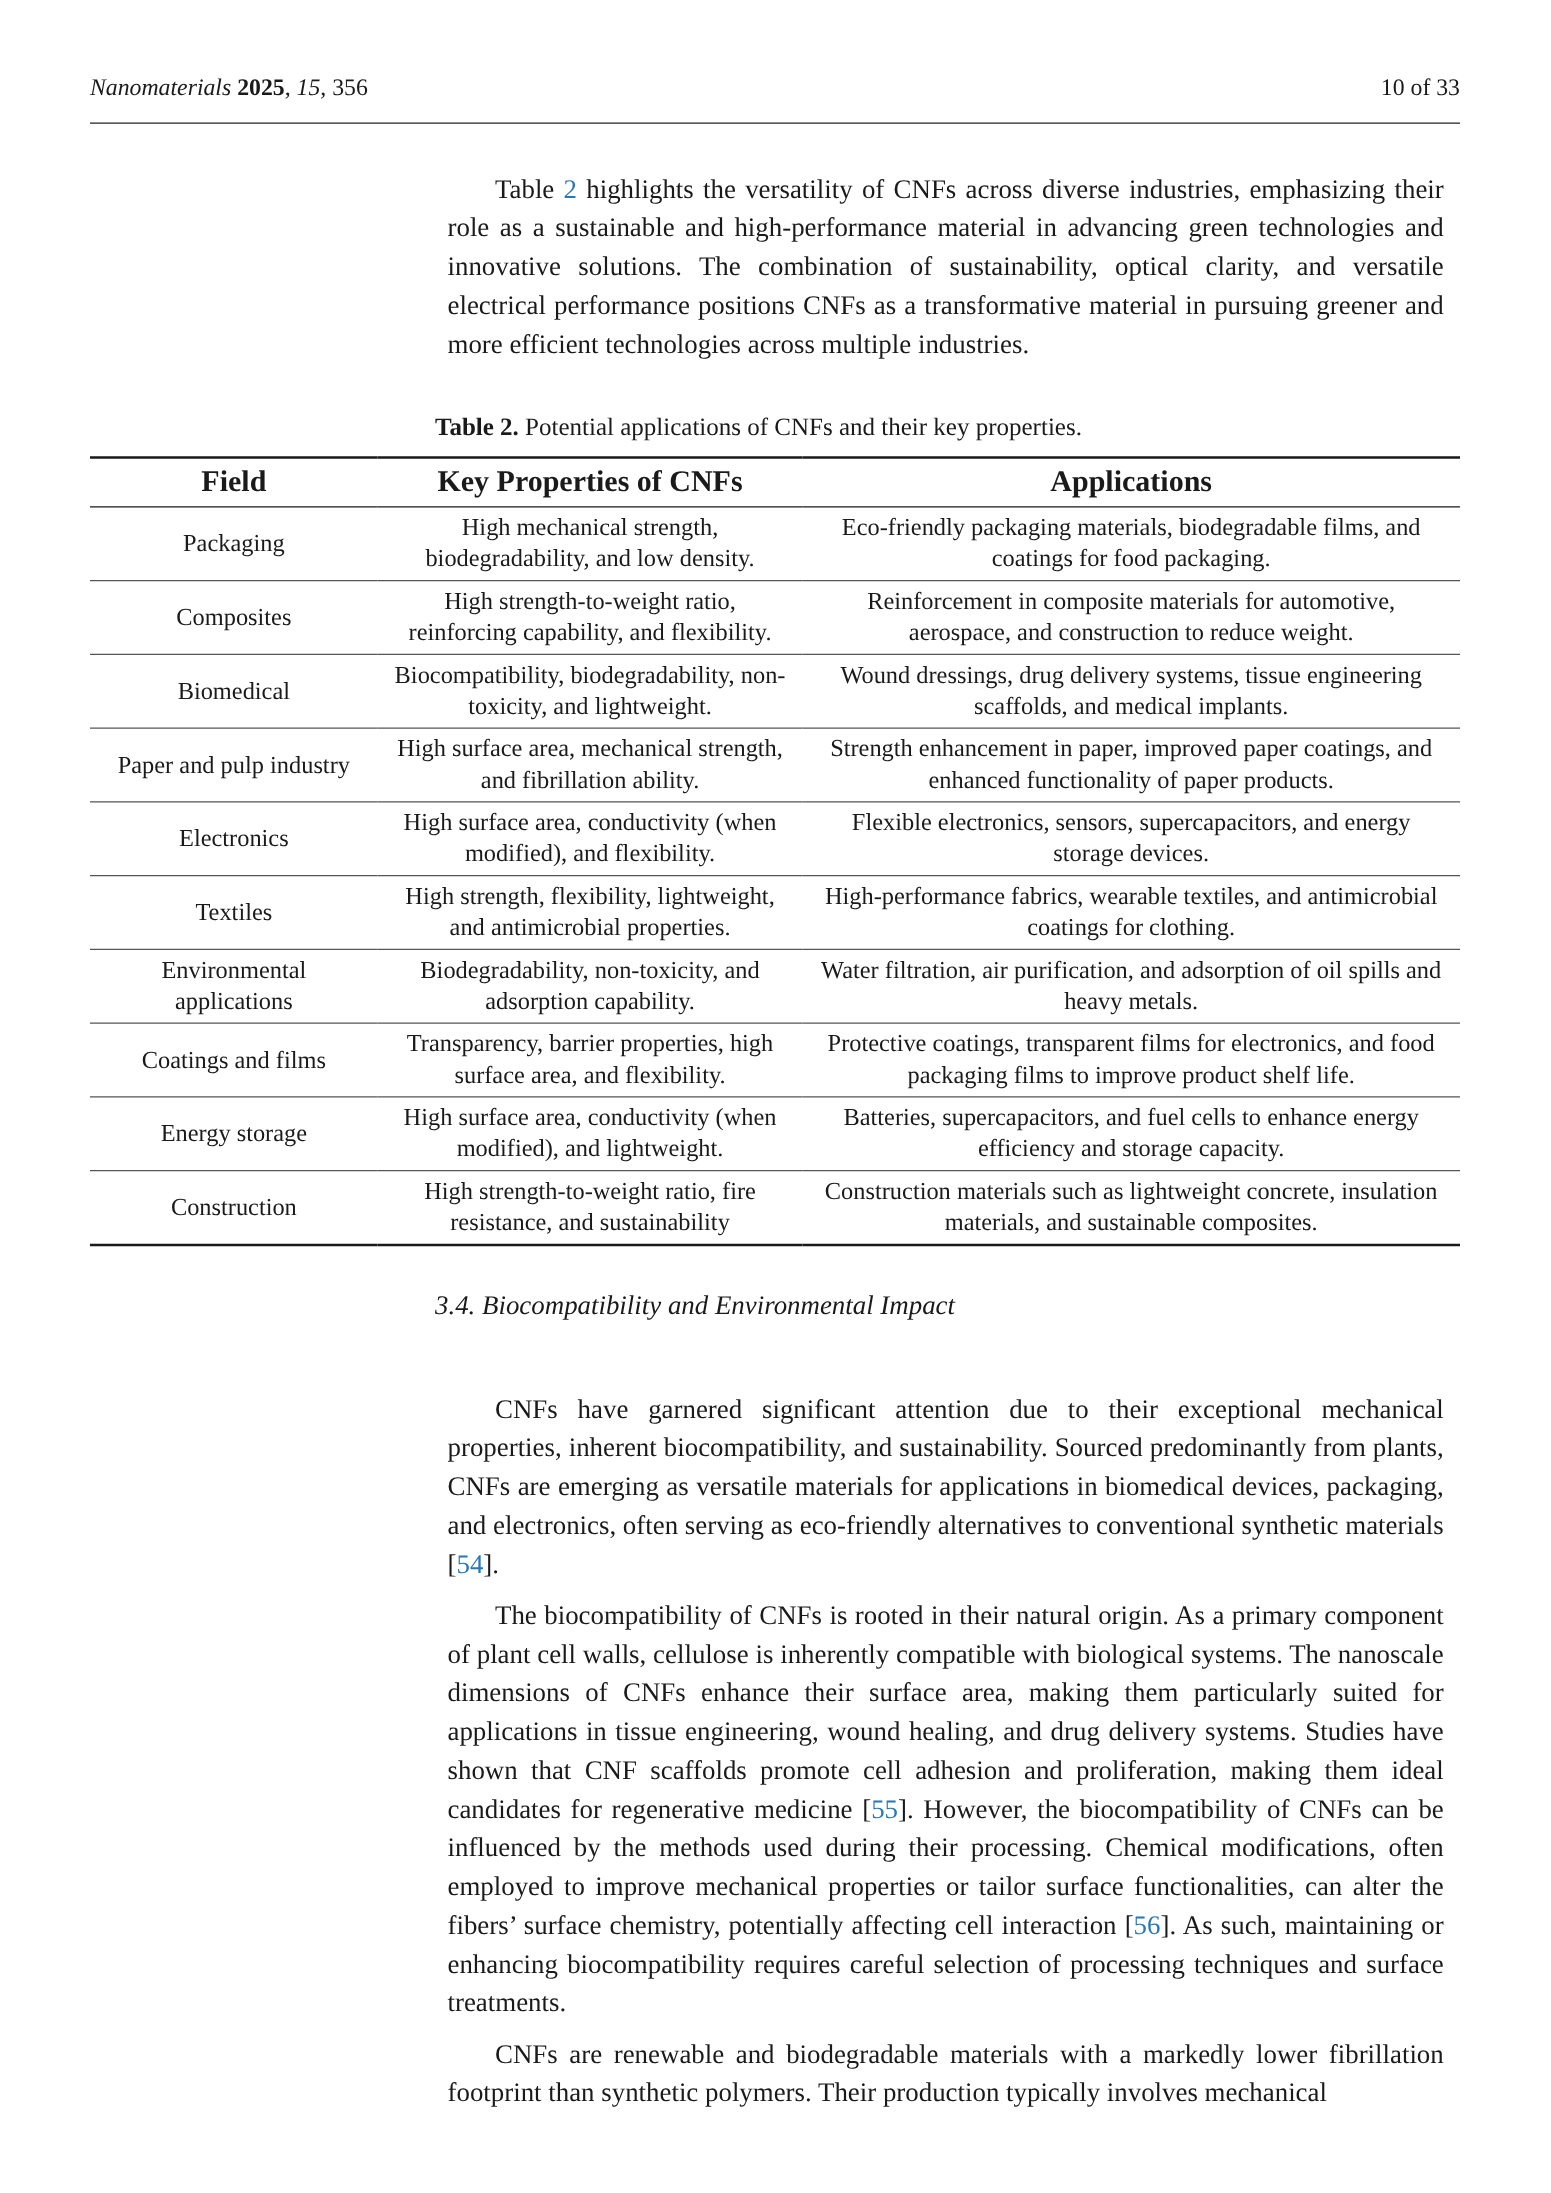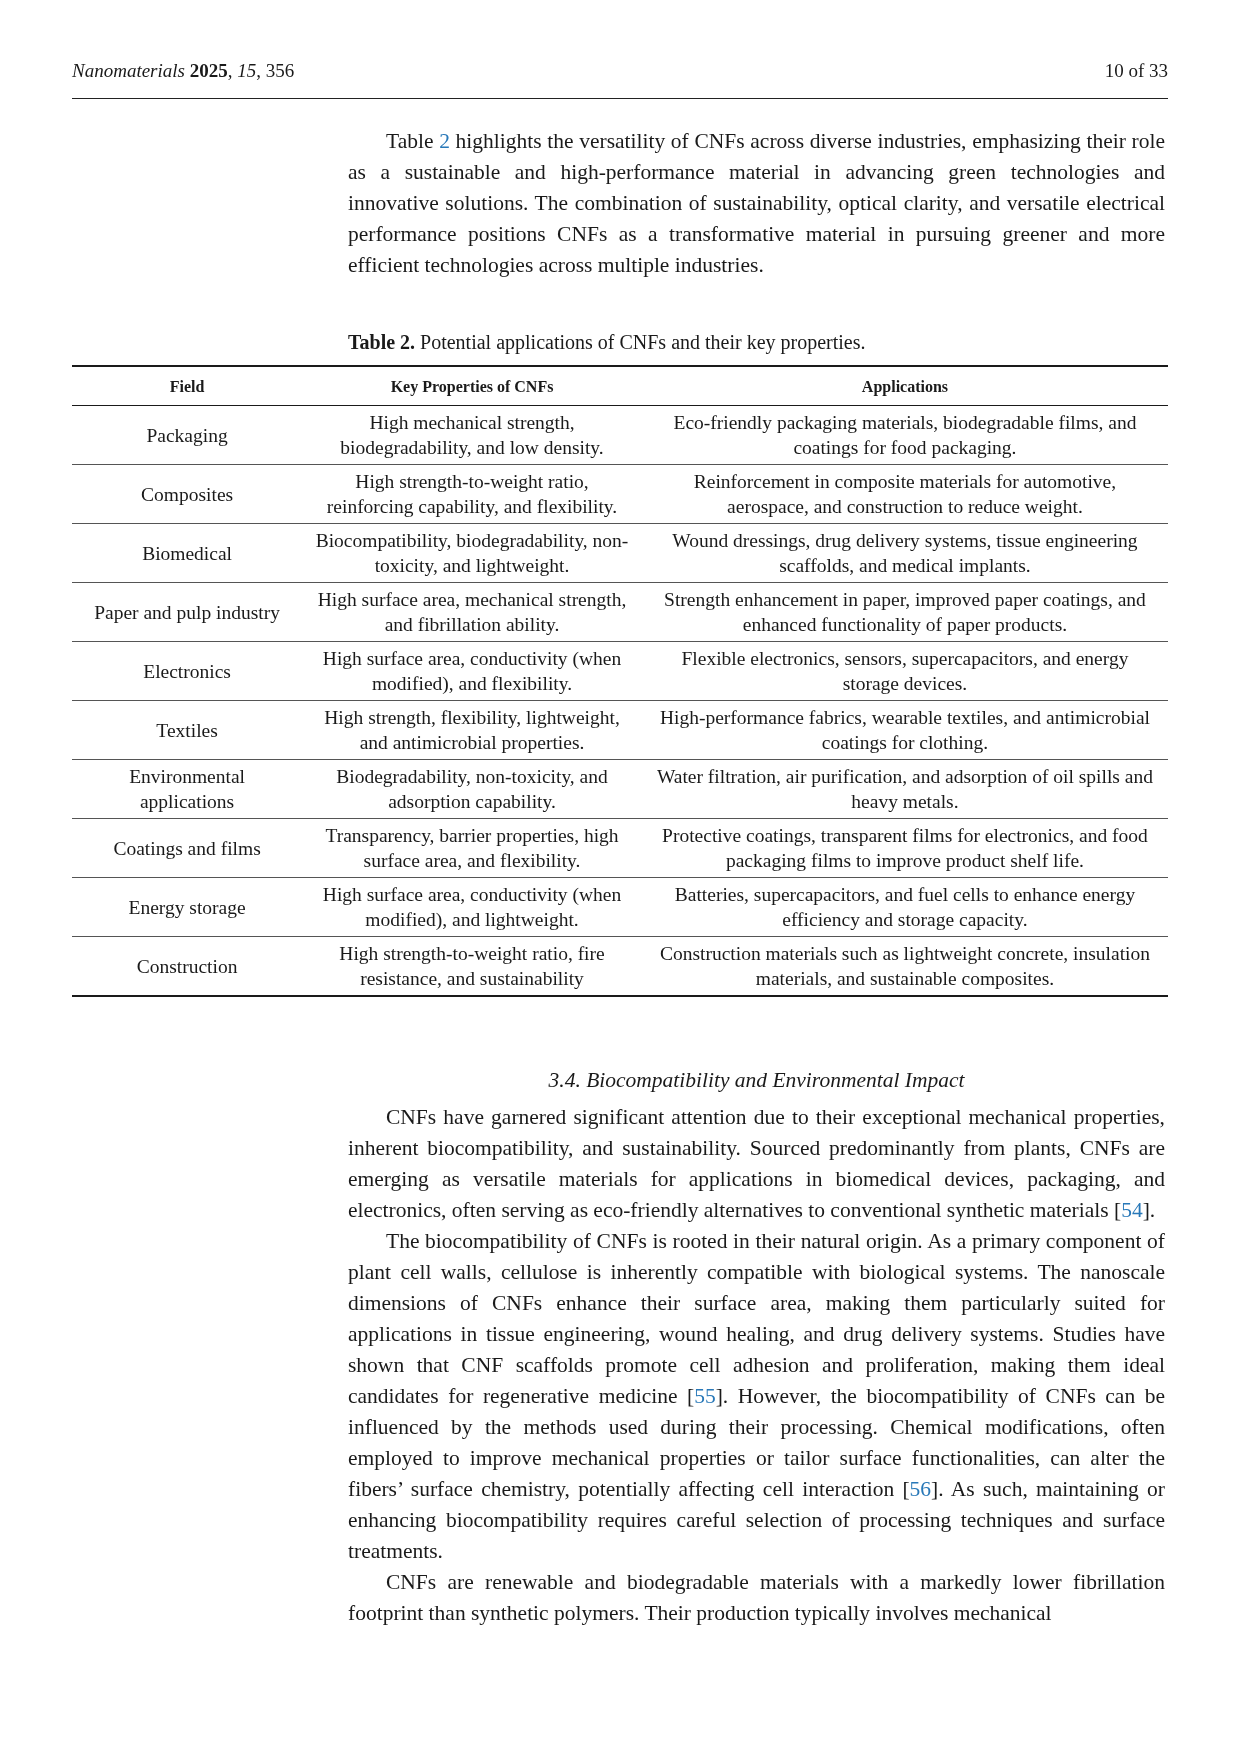--- a/index.html
+++ b/index.html
@@ -20,60 +20,59 @@
     font-size: 19px;
   }
   .header-rule {
     position: absolute; left: 72px; top: 98px; width: 1096px;
     border-top: 1.6px solid #222; height: 0;
   }
 
   
   .bodycol { position: absolute; left: 348px; width: 817px; }
   .para {
-    margin: 0;
+    margin: 10px;
     font-size: 21.5px; line-height: 31px;
     text-align: justify; text-indent: 38px;
     hyphens: auto; -webkit-hyphens: auto;
   }
   .intro { top: 126px; }
 
   
   .caption {
     position: absolute; left: 348px; top: 330px; width: 817px;
     font-size: 20px; line-height: 24px;
   }
 
   
   .tblwrap { position: absolute; left: 72px; top: 365px; width: 1096px; }
   table.apps {
     width: 100%; border-collapse: collapse;
     font-size: 19.5px; line-height: 25px;
     border-top: 2px solid #1a1a1a; border-bottom: 2px solid #1a1a1a;
   }
   table.apps th {
-    font-weight: bold; font-size: 16px;
+    font-weight: bold; font-size: 24px;
     padding: 7px 10px 6px 10px; text-align: center;
     border-bottom: 1.6px solid #1a1a1a;
   }
   table.apps td {
     padding: 4px 12px; text-align: center; vertical-align: middle;
     border-bottom: 1px solid #555;
   }
   table.apps tr:last-child td { border-bottom: none; }
   .col-field { width: 21%; }
   .col-props { width: 31%; }
   .col-apps  { width: 48%; }
 
   
   .section-heading {
-    position: absolute; left: 348px; top: 1068px; width: 817px;
+    position: absolute; left: 348px; top: 1032px; width: 817px;
     font-style: italic; font-size: 21.5px; margin: 0;
     font-weight: normal;
-    text-align: center;
   }
   .section-body { position: absolute; left: 348px; top: 1102px; width: 817px; }
 
   
   .seg-normal { }
   .seg-italic { font-style: italic; }
   .seg-bold   { font-weight: bold; }
   .seg-link   { color: var(--link); }
 </style>
 </head>

